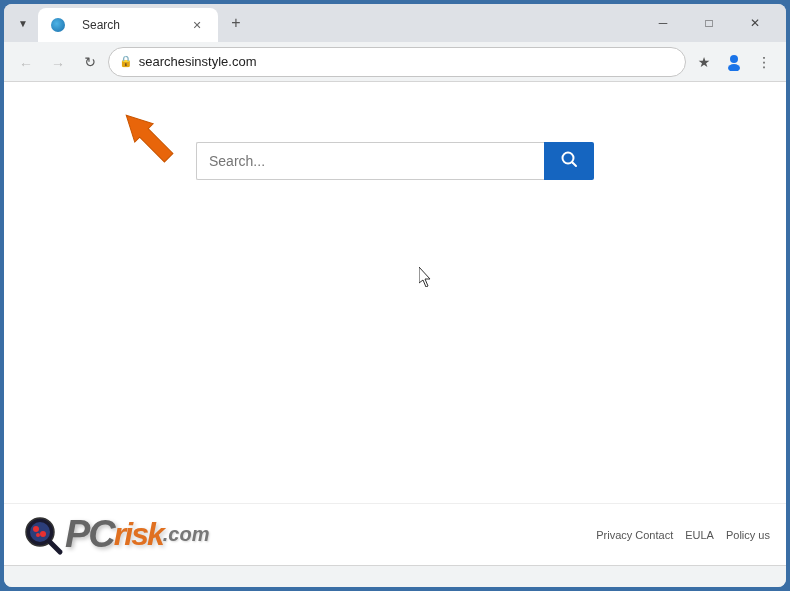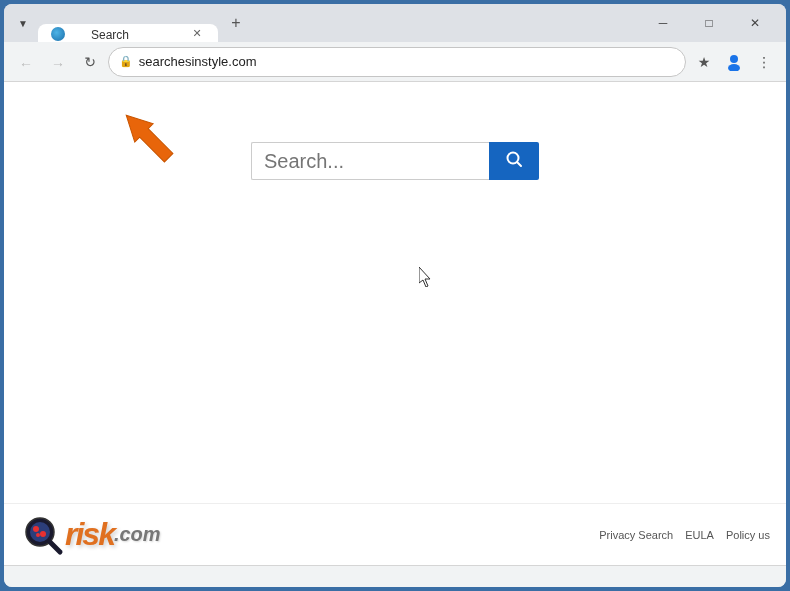--- a/index.html
+++ b/index.html
@@ -51,26 +51,26 @@
       align-items: center;
       justify-content: center;
       border-radius: 50%;
       cursor: pointer;
       font-size: 10px;
       color: #444;
     }
 
     .tab {
       display: flex;
-      align-items: flex-end;
+      align-items: center;
       background: #ffffff;
       border-radius: 8px 8px 0 0;
-      height: 18px;
+      height: 34px;
       padding: 0 12px;
-      gap: 25px;
+      gap: 16px;
       min-width: 180px;
       max-width: 240px;
       position: relative;
     }
 
     .tab-favicon {
       width: 16px;
       height: 16px;
       display: flex;
       align-items: center;
@@ -211,26 +211,26 @@
 
     
     .search-box-area {
       margin-top: 60px;
       display: flex;
       align-items: center;
       gap: 0;
     }
 
     .search-input-field {
-      width: 238px;
+      width: 348px;
       height: 38px;
       border: 1px solid #ccc;
       border-right: none;
       padding: 4px 12px;
-      font-size: 20px;
+      font-size: 14px;
       color: #999;
       outline: none;
       border-radius: 2px 0 0 2px;
     }
 
     .search-btn {
       width: 50px;
       height: 38px;
       background: #1565c0;
       border: none;
@@ -403,26 +403,27 @@
             <circle cx="20" cy="20" r="10" fill="#2c3e7a"></circle>
 
             <circle cx="16" cy="17" r="3" fill="#e83030"></circle>
             <circle cx="23" cy="22" r="3" fill="#e83030"></circle>
             <circle cx="18" cy="23" r="2" fill="#e83030"></circle>
 
             <line x1="30" y1="30" x2="40" y2="40" stroke="#1a1a2e" stroke-width="5" stroke-linecap="round"></line>
           </svg>
         </div>
 
+        <span style="font-size:38px;font-weight:900;font-style:italic;color:#666;letter-spacing:-2px;text-shadow:2px 2px 4px rgba(0,0,0,0.25);">PC</span>
         <span style="font-size:32px;font-weight:900;font-style:italic;color:#e07020;letter-spacing:-2px;text-shadow:2px 2px 4px rgba(0,0,0,0.2);">risk</span>
         <span style="font-size:20px;font-weight:700;font-style:italic;color:#777;text-shadow:1px 1px 2px rgba(0,0,0,0.15);">.com</span>
       </div>
 
       <div class="footer-links">
-        <a class="footer-link">Privacy Search</a>
+        <a class="footer-link">Privacy Contact</a>
         <a class="footer-link">EULA</a>
         <a class="footer-link">Policy us</a>
       </div>
     </div>
 
   </div>
 
   <div class="status-bar"></div>
 </div>
 

